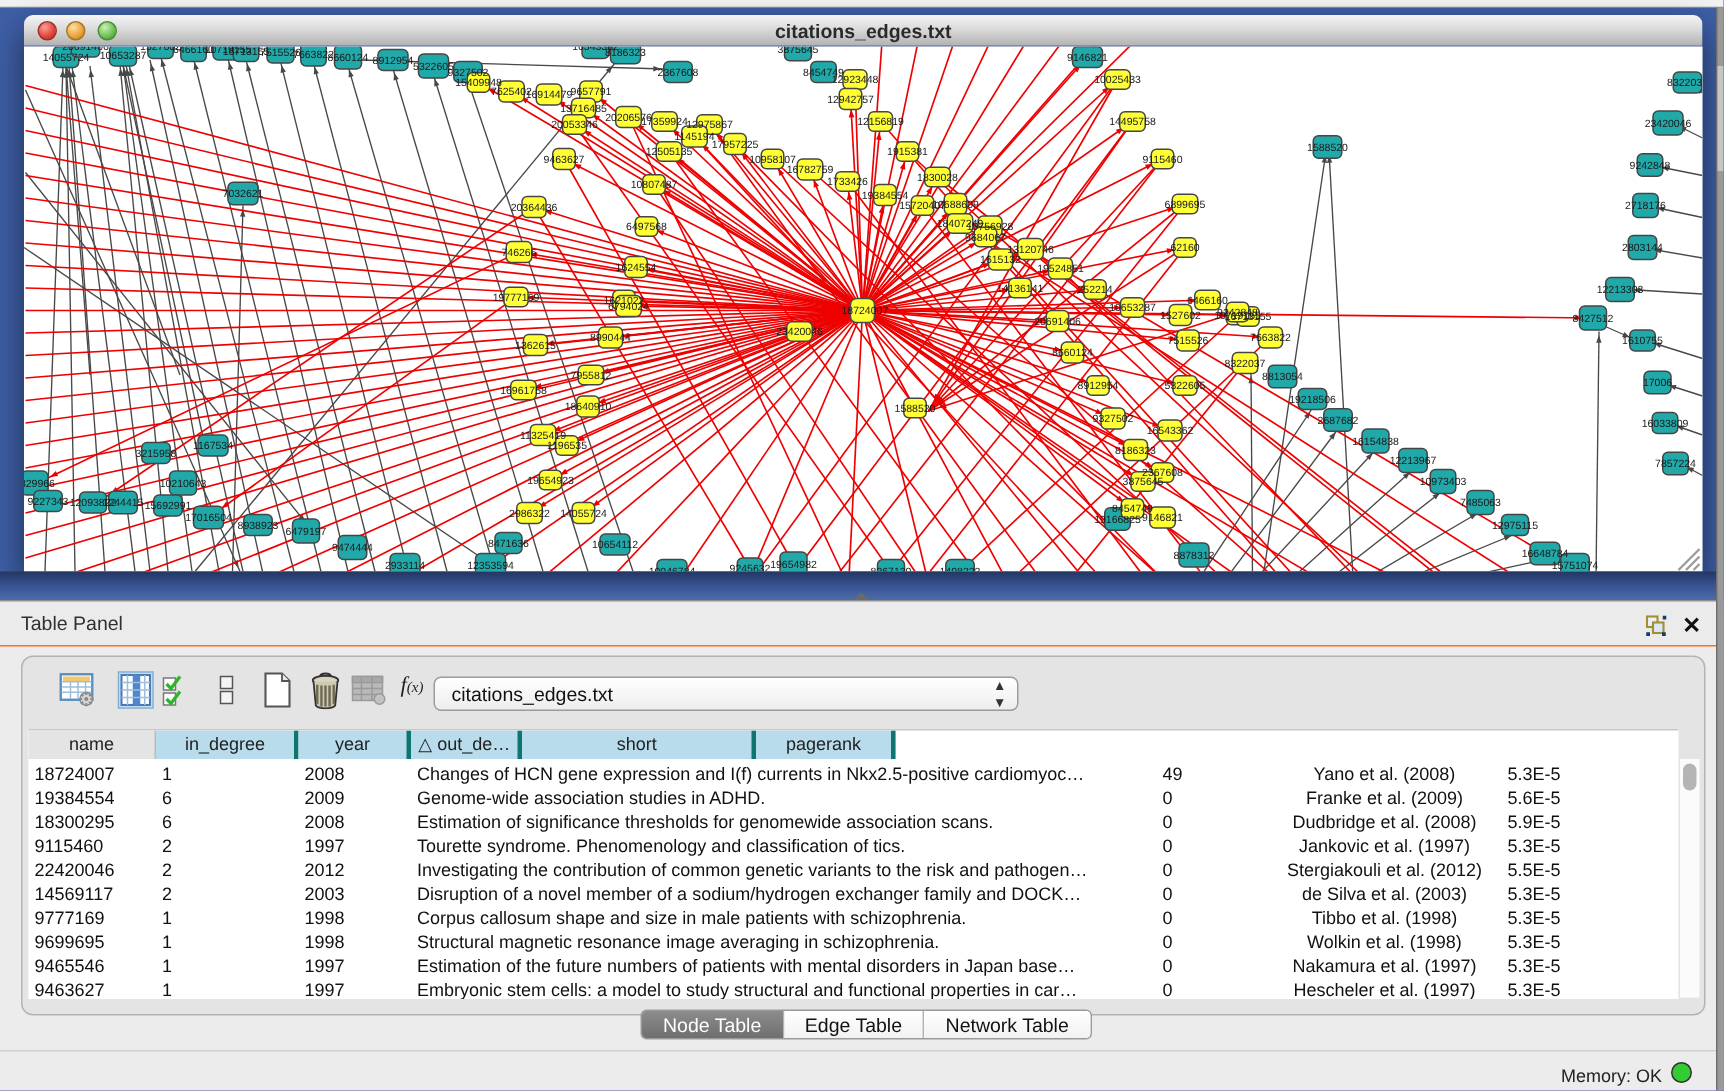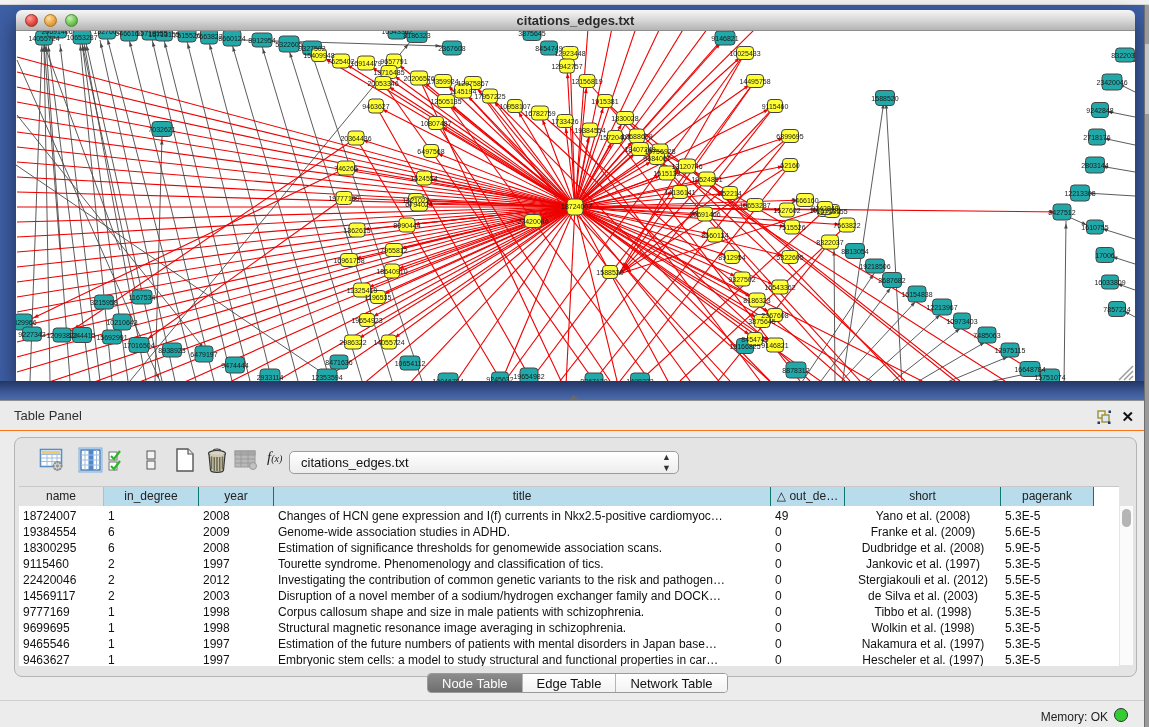--- a/index.html
+++ b/index.html
@@ -25,21 +25,21 @@
 #tp-x { position:absolute; right:10px; top:7px; font-size:15px; font-weight:bold; color:#111; }
 #card { position:absolute; left:14px; top:37px; width:1123px; height:240px; background:#e4e4e4;
   border:1px solid #b4b4b4; border-radius:8px; }
 #toolbar { position:absolute; left:6px; top:6px; height:30px; width:100%; }
 #combo { position:absolute; left:268px; top:7px; width:390px; height:23px; background:linear-gradient(#ffffff,#ededed);
   border:1px solid #9c9c9c; border-radius:5px; font-size:13px; color:#111; line-height:21px; padding-left:11px; }
 #combo .arr { position:absolute; right:7px; top:0px; font-size:9px; color:#333; line-height:11px; text-align:center;}
 #tbl { position:absolute; left:4px; top:48px; width:1100px; height:180px; background:#ffffff; overflow:hidden;
  border-top:1px solid #c8c8c8;}
 .th { display:flex; height:19px; font-size:12px; color:#222; }
-.th > div { background:#b9dcec; border-right:1px solid #0f766e; text-align:center; line-height:19px; }
+.th > div { background:#b9dcec; border-right:3px solid #0f766e; text-align:center; line-height:19px; }
 .tr { display:flex; height:16px; font-size:12px; color:#111; background:#fff; }
 .tr > div { overflow:hidden; white-space:nowrap; padding-left:4px; line-height:16px; }
 .c1 { width:85px; } .c2 { width:95px; } .c3 { width:75px; } .c4 { width:497px; }
 .c5 { width:74px; } .c6 { width:156px; text-align:center; padding-left:0 !important;} .c7 { width:93px; }
 .th .c1 { background:#e4e4e4; border-right:1px solid #bbb; }
 #scroll { position:absolute; right:3px; top:68px; width:14px; height:159px; background:#fbfbfb; border-left:1px solid #e4e4e4;}
 #thumb { position:absolute; left:2px; top:3px; width:9px; height:18px; background:#b5b5b5; border-radius:5px; }
 #tabs { position:absolute; left:427px; top:273px; height:20px; display:flex; font-size:13px;
   border:1px solid #9a9a9a; border-radius:4px; overflow:hidden; background:#fff; }
 #tabs div { padding:0 14px; line-height:19px; color:#111; border-right:1px solid #b5b5b5; background:linear-gradient(#ffffff,#f2f2f2);}
@@ -765,21 +765,20 @@
 <circle cx="20" cy="19" r="3.5" fill="#c2c2c2" stroke="#9a9a9a"></circle>
 </svg>
 <div class="icon" style="left:246px;top:5px;width:26px;height:20px;font-size:15px;font-style:italic;font-weight:normal;color:#222;font-family:'Liberation Serif',serif;">f<span style="font-size:10px">(x)</span></div>
        <div id="combo">citations_edges.txt<div class="arr">▲<br>▼</div></div>
      </div>
      <div id="tbl">
        <div class="th" style="margin-bottom:2px">
             <div class="c1">name</div>
             <div class="c2">in_degree</div>
             <div class="c3">year</div>
-            <div class="c4">title</div>
             <div class="c5">△ out_de…</div>
             <div class="c6">short</div>
             <div class="c7">pagerank</div>
           </div>
 <div class="tr">
             <div class="c1">18724007</div>
             <div class="c2">1</div>
             <div class="c3">2008</div>
             <div class="c4">Changes of HCN gene expression and I(f) currents in Nkx2.5-positive cardiomyoc…</div>
             <div class="c5">49</div>

